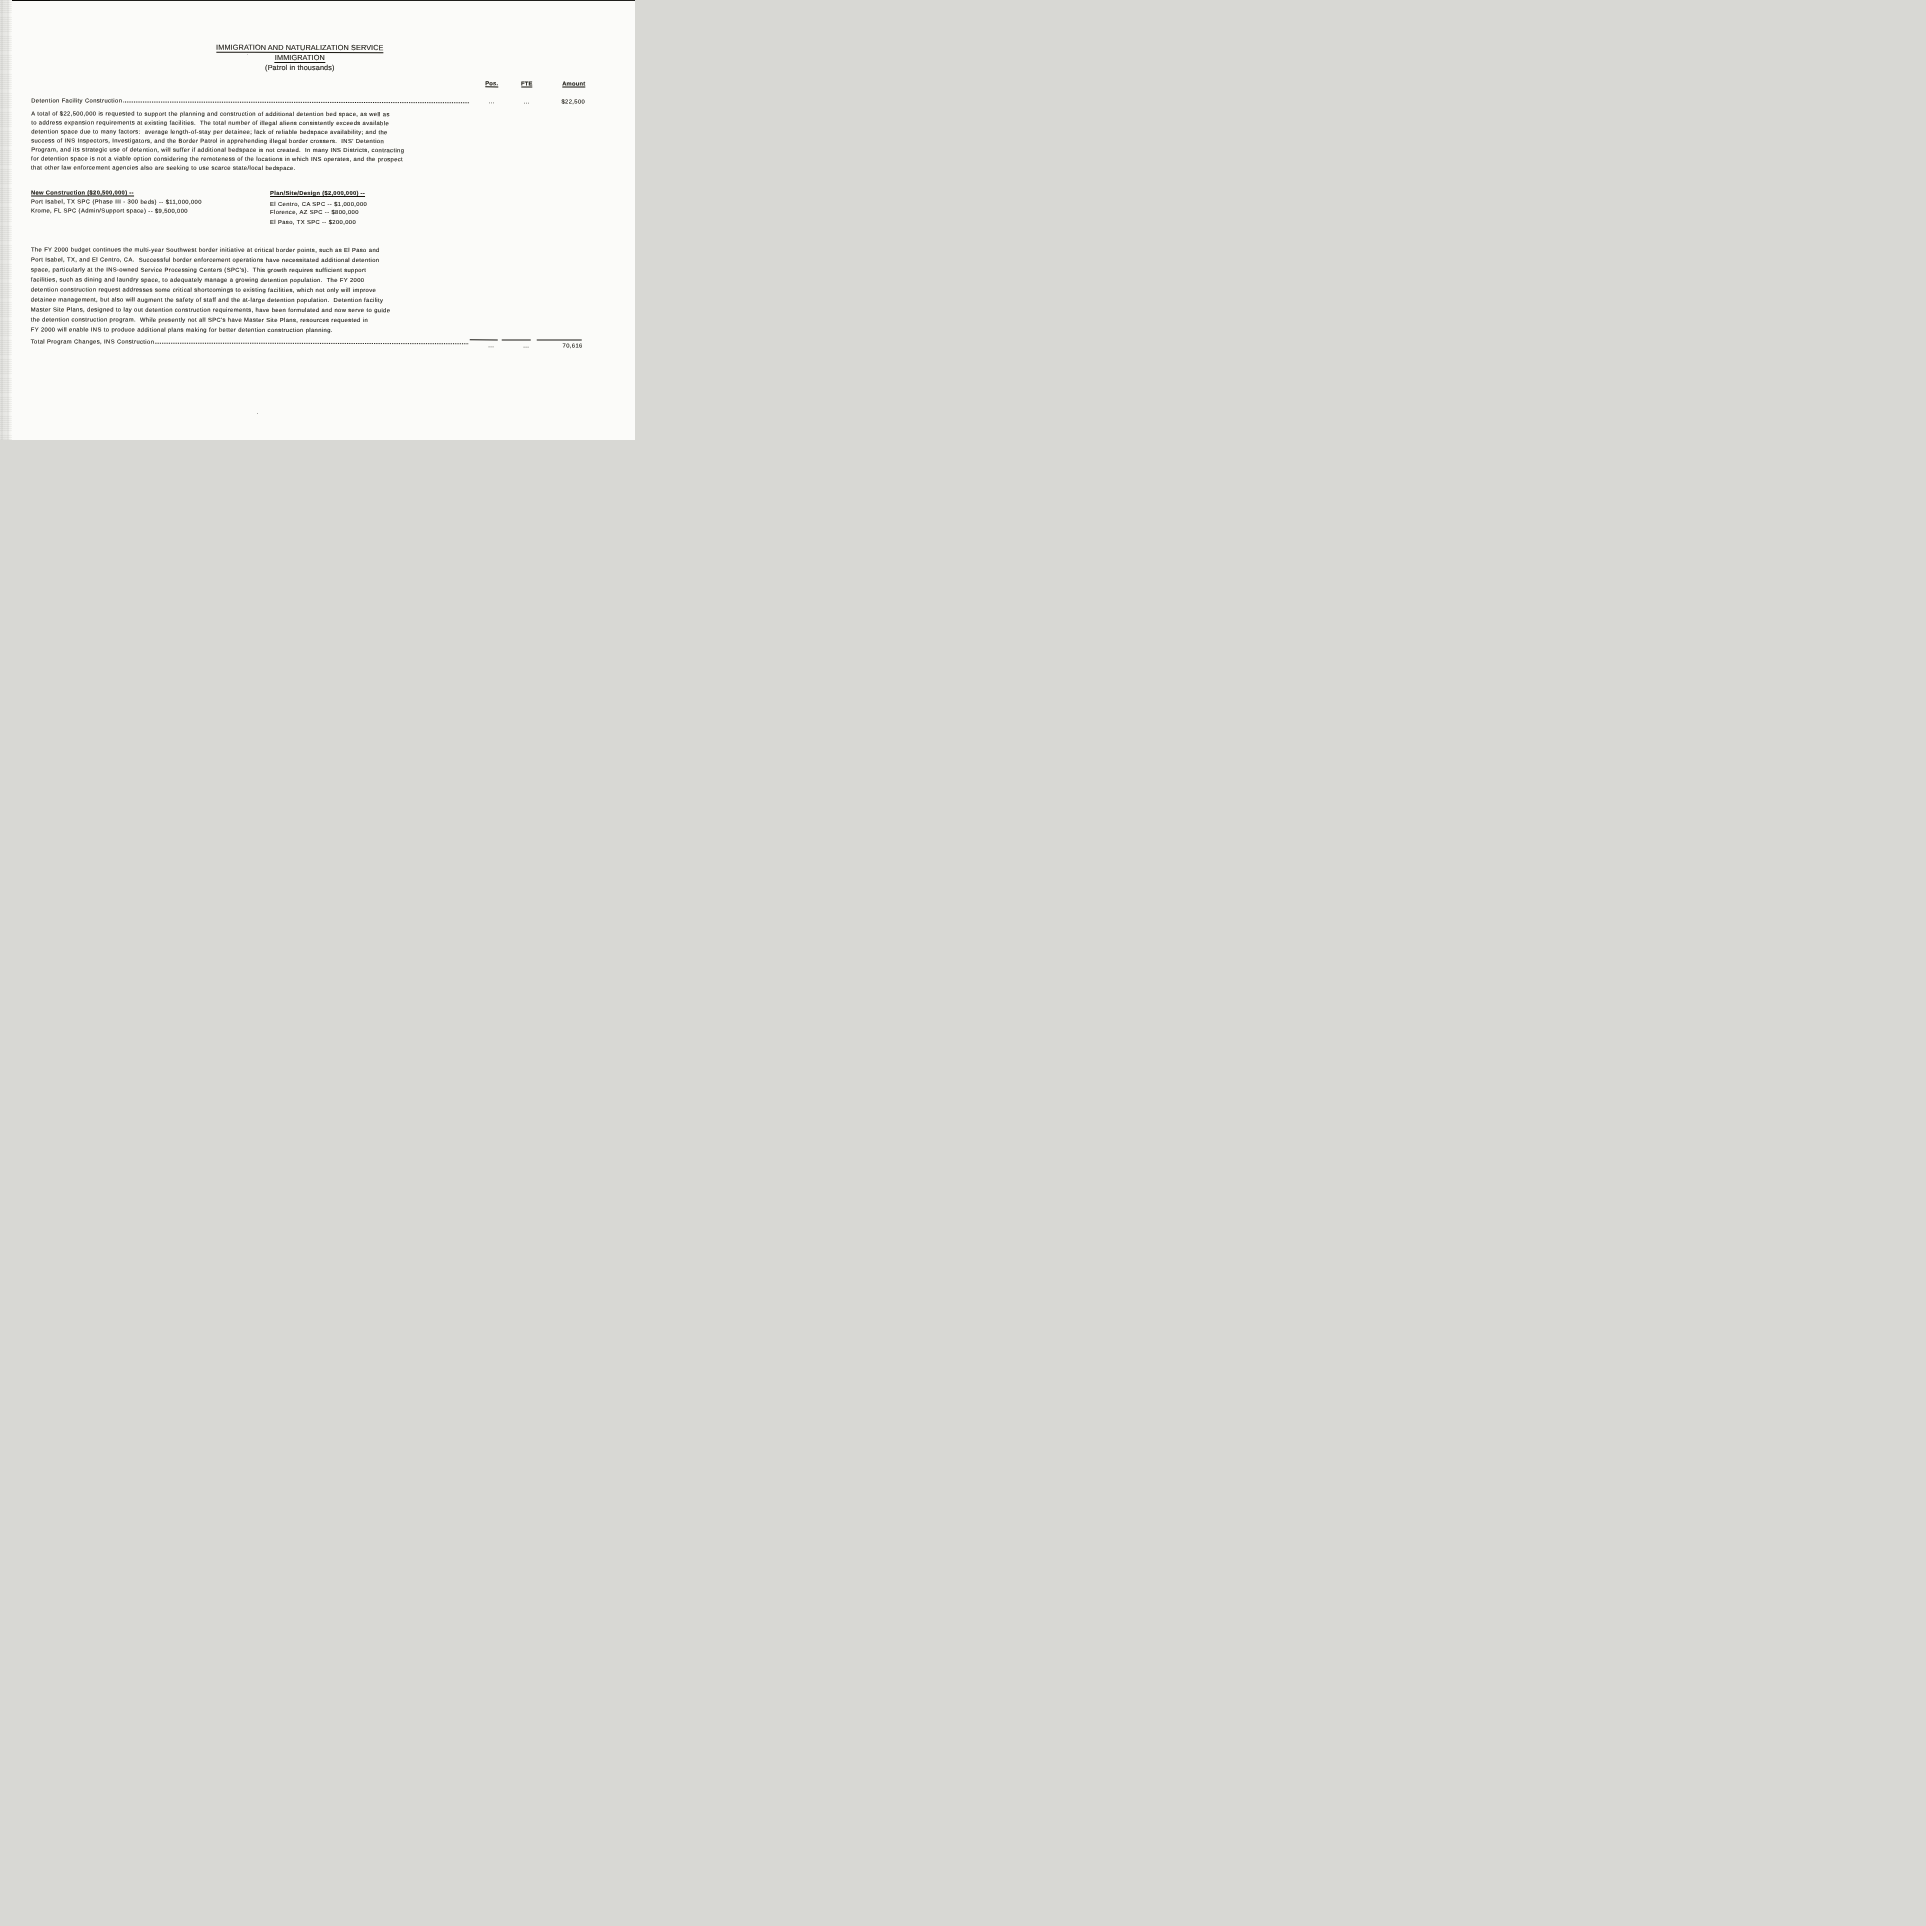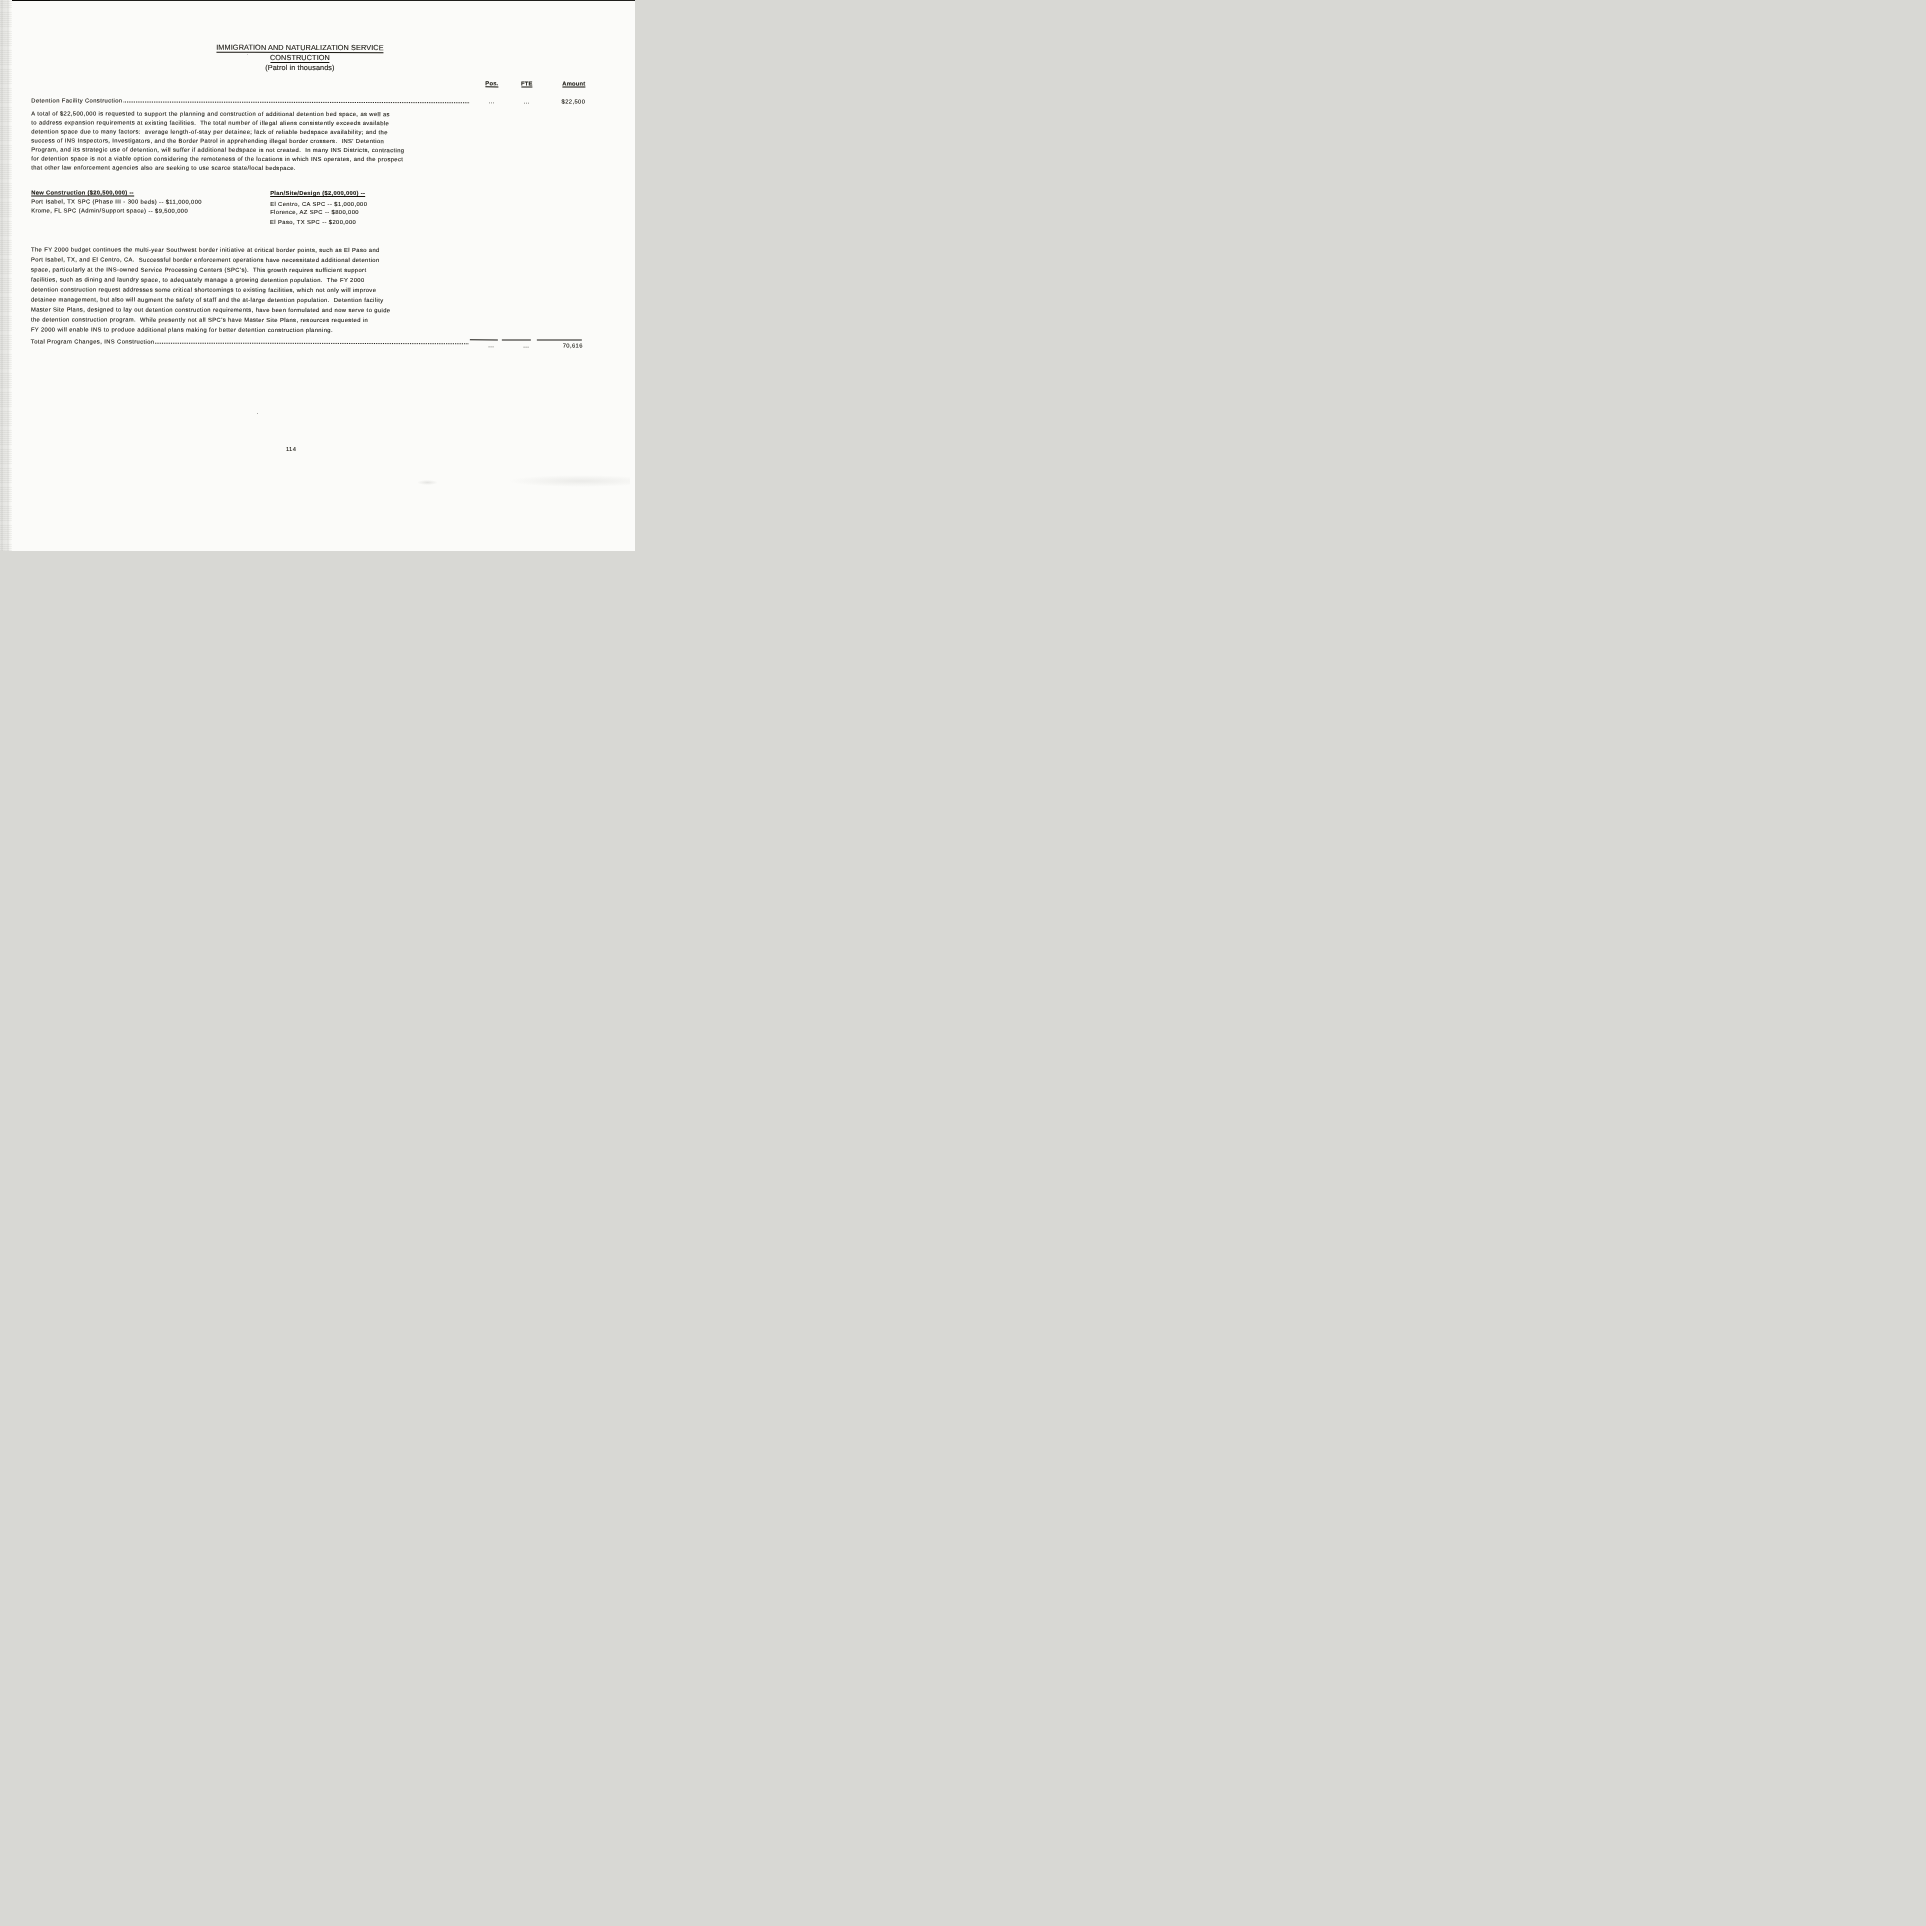--- a/index.html
+++ b/index.html
@@ -1,17 +1,17 @@
 <!DOCTYPE html>
 <html style="font-size:6.2px"><head>
 <meta charset="utf-8">
 <style>
   html,body{margin:0;padding:0;background:#d8d8d4;}
   .page{
-    position:relative;width:635px;height:551px;overflow:hidden;
+    position:relative;width:635px;height:440px;overflow:hidden;
     background:#fbfbf9;color:#17150f;
     font-family:"Liberation Sans","DejaVu Sans",sans-serif;
   }
   .content{position:absolute;inset:0;transform:rotate(0.12deg);-webkit-text-stroke:0.1px;}
   .abs{position:absolute;}
   
   .top-edge{position:absolute;top:0;left:0;right:0;height:0.8px;background:#0d0c0a;opacity:.92;}
   .top-edge-nub{position:absolute;top:0;left:0;width:50px;height:1.2px;background:#0a0907;}
   .left-band{position:absolute;top:0;left:0;bottom:0;width:12px;
     background:
@@ -70,21 +70,21 @@
   <div class="left-band"></div>
   <div class="smudge-br"></div>
   <div class="smudge-b2"></div>
   <div class="speck1"></div>
   <div class="speck2"></div>
 
   <div class="content">
 
     <div class="abs title">
       <div><span class="u">IMMIGRATION AND NATURALIZATION SERVICE</span></div>
-      <div><span class="u">CONSTRUCTION</span></div>
+      <div><span class="u">IMMIGRATION</span></div>
       <div><span>(Patrol in thousands)</span></div>
     </div>
 
     <div class="abs colhead cell-pos"><span class="u">Pos.</span></div>
     <div class="abs colhead cell-fte"><span class="u">FTE</span></div>
     <div class="abs colhead cell-amt"><span class="u">Amount</span></div>
 
     <div class="abs dotrow det-top body-fs">
       <span class="lbl">Detention Facility Construction</span>
       <span class="leader"></span>

